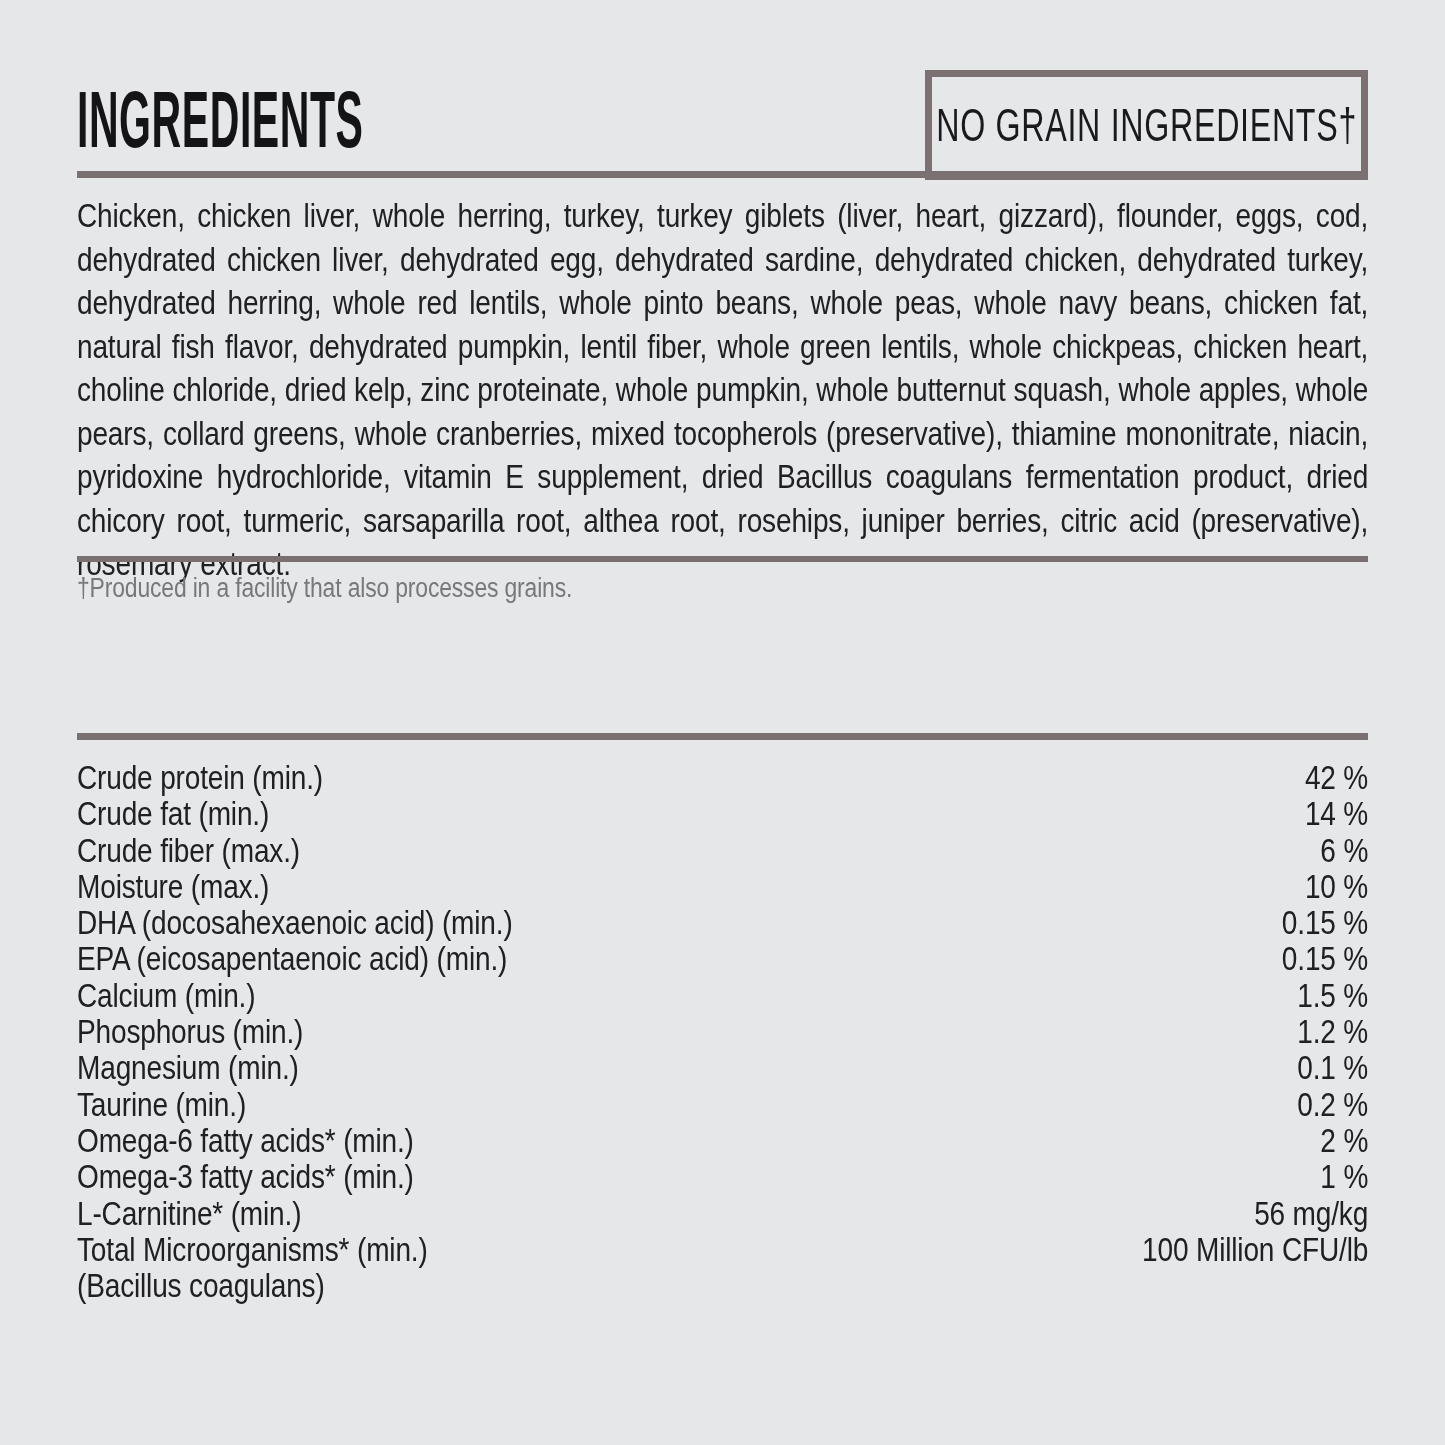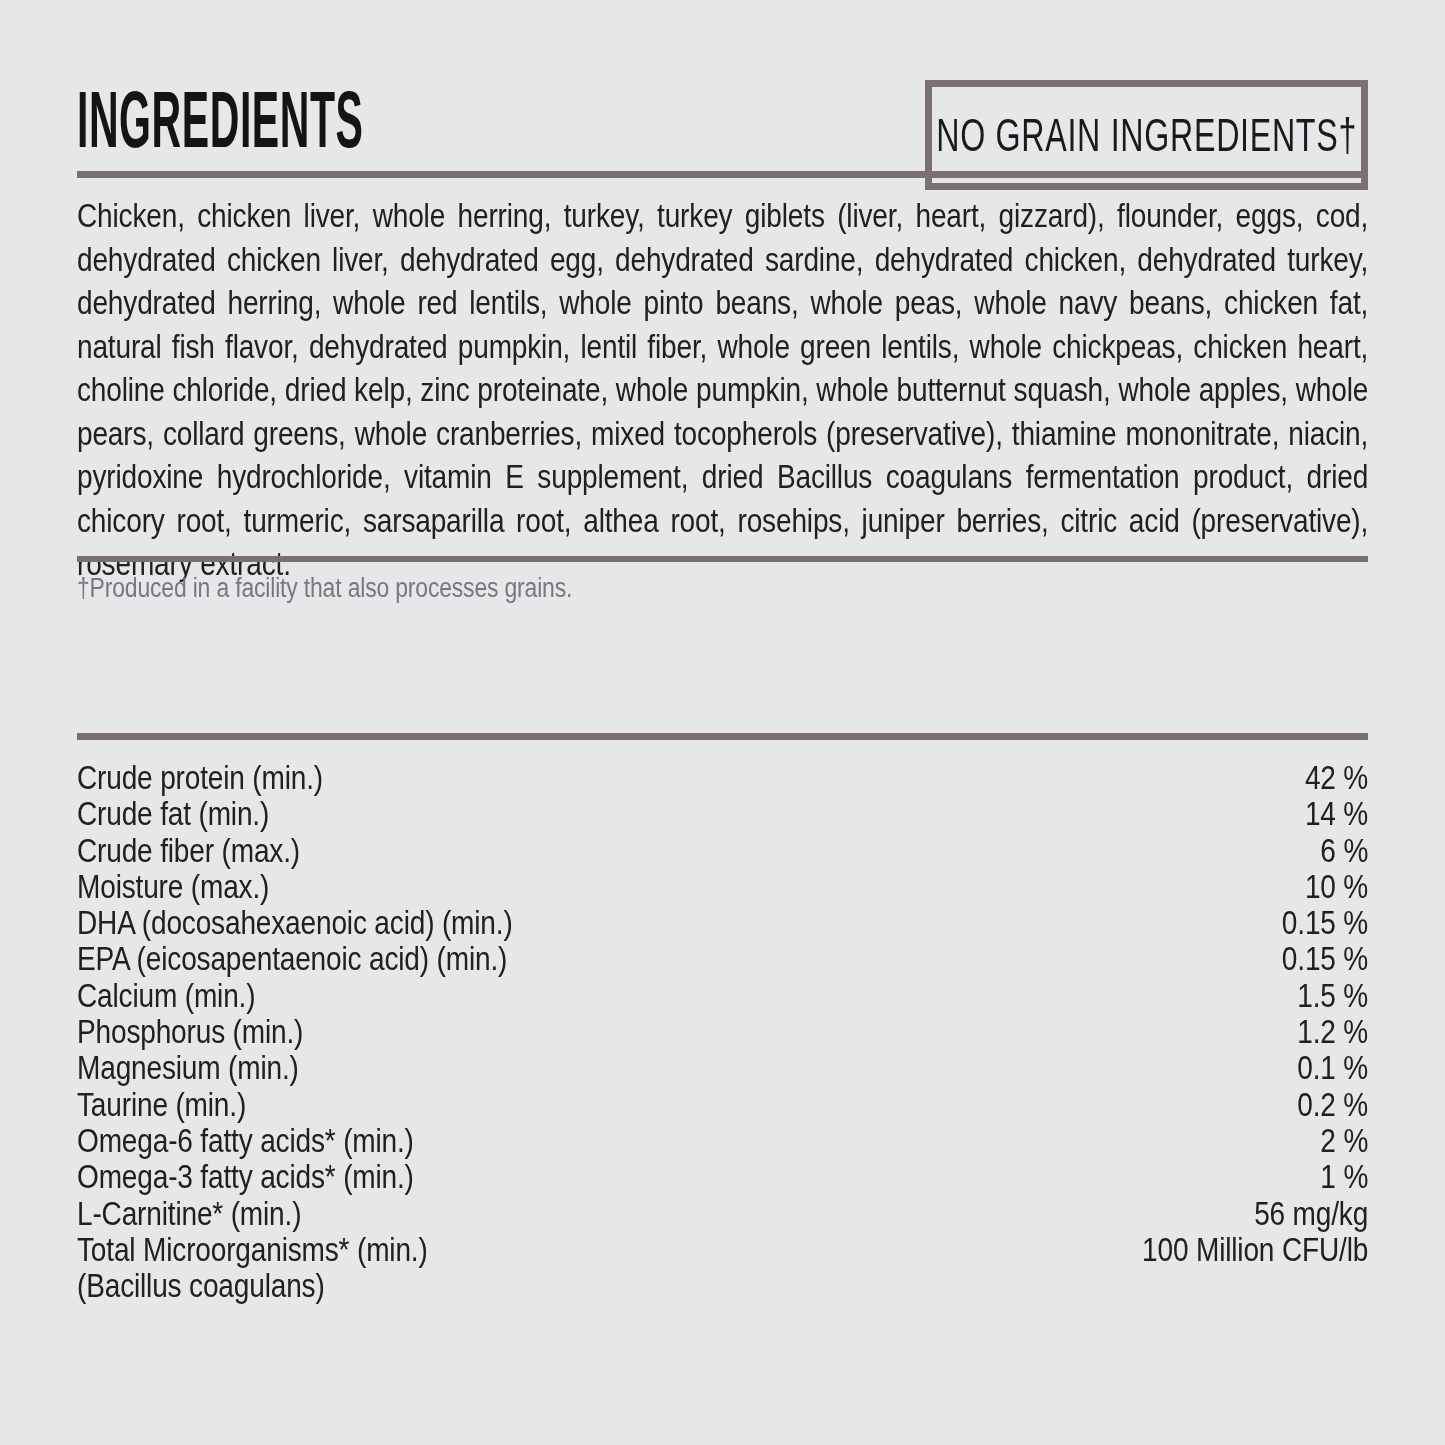--- a/index.html
+++ b/index.html
@@ -32,21 +32,21 @@
   }
 
   
   .rule {
     background: #7a6f71;
   }
 
   
   .badge {
     left: 925px;
-    top: 80px;
+    top: 70px;
     width: 443px;
     height: 110px;
     box-sizing: border-box;
     border: 7px solid #7b7173;
     display: flex;
     align-items: center;
     justify-content: center;
   }
   .badge-text {
     font-size: 46px;

